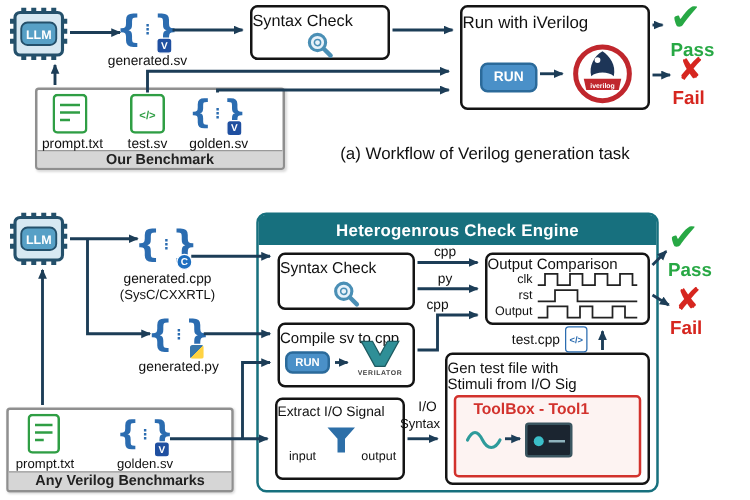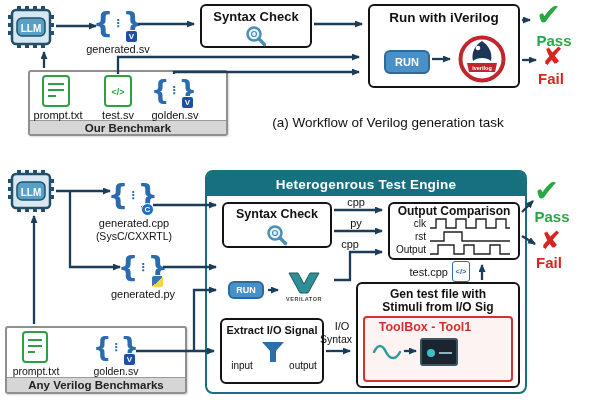--- a/index.html
+++ b/index.html
@@ -3,21 +3,21 @@
 <meta charset="utf-8">
 <style>
   *{margin:0;padding:0;box-sizing:border-box}
   html,body{background:#fff}
   body{font-family:"Liberation Sans","DejaVu Sans",sans-serif;color:#111}
   .stage{position:relative;width:600px;height:400px;background:#fff;overflow:hidden}
   .abs{position:absolute}
   .overlay{position:absolute;left:0;top:0;z-index:9;pointer-events:none}
   .lbl{position:absolute;font-size:11px;color:#101010;text-align:center;line-height:1.15;z-index:4}
   .box{position:absolute;background:#fff;border:2px solid #141414;border-radius:6px;z-index:2}
-  .btitle{font-weight:bold;text-align:center;font-size:12.5px;line-height:1.1}
+  .btitle{font-weight:normal;text-align:left;font-size:12.5px;line-height:1.1}
   
   .codefile{position:absolute;width:34px;height:38px;display:flex;align-items:center;justify-content:center;z-index:3}
   .codefile .brace{font-family:"DejaVu Sans",sans-serif;font-size:29px;font-weight:bold;color:#2b6cb0;line-height:1}
   .codefile .cdots{font-size:11px;color:#2b6cb0;margin:0 -1px;font-weight:bold}
   .badge{position:absolute;right:-4px;bottom:-2px;width:13px;height:13px;border-radius:3px;background:#1f4fa0;color:#fff;font-size:8px;font-weight:bold;display:flex;align-items:center;justify-content:center;border:1px solid #fff;line-height:1}
   .badge-c{background:#1e6fc0;border-radius:50%}
   .badge-py{background:linear-gradient(135deg,#3776ab 50%,#ffd343 50%)}
   
   .bench{position:absolute;border:2px solid #8f8f8f;border-radius:3px;background:transparent;z-index:1;box-shadow:1px 1px 2px rgba(0,0,0,.15)}
   .bench .strip{position:absolute;left:0;right:0;bottom:0;background:#d6d6d6;border-top:1px solid #9a9a9a;display:flex;align-items:center;justify-content:center;font-weight:bold;font-size:11.5px;color:#222}
@@ -162,21 +162,21 @@
 
   <div class="codefile" style="left:126px;top:248px">
     <span class="brace">{</span>
       <span class="cdots">⋮</span>
       <span class="brace">}</span>
     <span class="badge badge-py"></span>
   </div>
   <div class="lbl" style="left:83px;top:288px;width:120px">generated.py</div>
 
   <div class="engine" style="left:205px;top:170px;width:322px;height:224px">
-    <div class="engine-header">Heterogenrous Test Engine</div>
+    <div class="engine-header">Heterogenrous Check Engine</div>
   </div>
 
   <div class="box" style="left:222px;top:202px;width:110px;height:46px">
     <div class="btitle" style="margin-top:4px">Syntax Check</div>
     <svg width="22" height="22" style="display:block;margin:2px auto 0">
       <circle cx="9" cy="9" r="6.5" fill="#e8f2fa" stroke="#4a8fb5" stroke-width="2.5"></circle>
       <circle cx="9" cy="9" r="2.5" fill="none" stroke="#4a8fb5" stroke-width="1.2"></circle>
       <line x1="14" y1="14" x2="19.5" y2="19.5" stroke="#4a8fb5" stroke-width="3.5" stroke-linecap="round"></line>
     </svg>
   </div>
@@ -196,20 +196,23 @@
       <polyline points="0,11 14,11 14,2 32,2 32,11 80,11" fill="none" stroke="#222" stroke-width="1.4"></polyline>
     </svg>
   </div>
   <div class="wrow" style="left:392px;top:243px">
     <div class="wlabel" style="width:34px">Output</div>
     <svg width="80" height="13" style="margin-left:4px">
       <polyline points="0,11 8,11 8,2 24,2 24,11 34,11 34,2 44,2 44,11 60,11 60,2 70,2 70,11 80,11" fill="none" stroke="#222" stroke-width="1.4"></polyline>
     </svg>
   </div>
 
+  <div class="box" style="left:222px;top:258px;width:110px;height:52px">
+    <div class="btitle" style="margin-top:4px;font-size:12px">Compile sv to cpp</div>
+  </div>
   <div class="runbtn" style="left:228px;top:281px;width:36px;height:18px;font-size:9px">RUN</div>
   <svg class="abs" style="left:284px;top:272px;z-index:3" width="40" height="22" viewBox="0 0 36 22">
     <polygon points="3,1 12,1 18,12 24,1 33,1 22,21 14,21" fill="#2f8f97" stroke="#1d5a60" stroke-width="1"></polygon>
   </svg>
   <div class="lbl" style="left:276px;top:296px;width:56px;font-size:5.5px;font-weight:bold;letter-spacing:.5px;color:#444">VERILATOR</div>
 
   <div class="box" style="left:220px;top:318px;width:104px;height:66px">
     <div class="btitle" style="margin-top:4px;font-size:11px;white-space:nowrap">Extract I/O Signal</div>
   </div>
   <svg class="abs" style="left:260px;top:340px;z-index:3" width="26" height="24">

